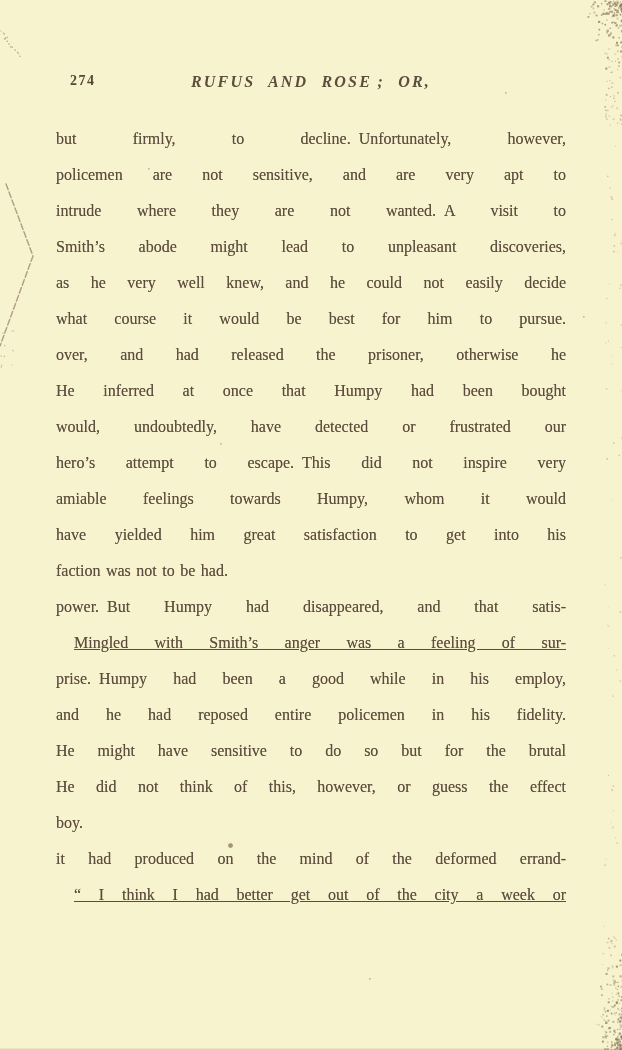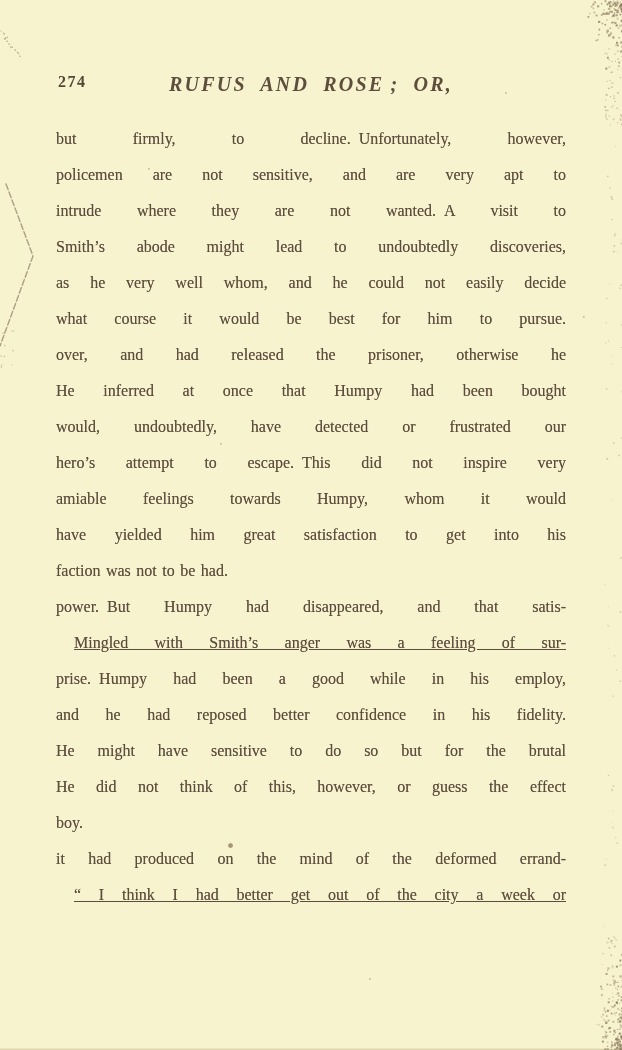--- a/index.html
+++ b/index.html
@@ -10,26 +10,26 @@
     background-color:#f8f3cf;
     font-family:"Liberation Serif","DejaVu Serif",serif;
     color:#5b4b3c;
   }
   .artifacts{position:absolute;left:0;top:0;pointer-events:none;}
   .running-head{
     position:absolute;left:56px;top:73px;width:510px;height:24px;
     text-align:center;
   }
   .page-num{
-    position:absolute;left:2px;top:0;
-    font-size:16px;font-weight:700;letter-spacing:1.5px;color:#564637;
+    position:absolute;left:14px;top:0;
+    font-size:14px;font-weight:700;letter-spacing:1.5px;color:#564637;
   }
   .running-title{
     display:inline-block;
-    font-size:20px;font-weight:700;font-style:italic;
+    font-size:16px;font-weight:700;font-style:italic;
     letter-spacing:2.2px;word-spacing:7px;color:#5d4d3d;
   }
   .body-text{
     position:absolute;left:56px;top:121px;width:510px;
     font-size:16px;line-height:36px;
     color:#5c4c3d;
     text-shadow:0 0 0.45px rgba(82,66,50,.55);
     word-spacing:1.5px;
   }
   .line{text-align:justify;text-align-last:justify;height:36px;}
@@ -506,34 +506,34 @@
 
   <div class="running-head">
     <span class="page-num">274</span>
     <span class="running-title">RUFUS AND ROSE ; OR,</span>
   </div>
 
   <div class="body-text" id="body-text">
       <div class="line">but firmly, to decline. Unfortunately, however,</div>
       <div class="line">policemen are not sensitive, and are very apt to</div>
       <div class="line">intrude where they are not wanted. A visit to</div>
-      <div class="line">Smith’s abode might lead to undoubtedly discoveries,</div>
-      <div class="line">as he very well whom, and he could not easily decide</div>
+      <div class="line">Smith’s abode might lead to unpleasant discoveries,</div>
+      <div class="line">as he very well knew, and he could not easily decide</div>
       <div class="line">what course it would be best for him to pursue.</div>
       <div class="line">over, and had released the prisoner, otherwise he</div>
       <div class="line">He inferred at once that Humpy had been bought</div>
       <div class="line">would, undoubtedly, have detected or frustrated our</div>
       <div class="line">hero’s attempt to escape. This did not inspire very</div>
       <div class="line">amiable feelings towards Humpy, whom it would</div>
       <div class="line">have yielded him great satisfaction to get into his</div>
       <div class="line end">faction was not to be had.</div>
       <div class="line">power. But Humpy had disappeared, and that satis-</div>
       <div class="line indent">Mingled with Smith’s anger was a feeling of sur-</div>
       <div class="line">prise. Humpy had been a good while in his employ,</div>
-      <div class="line">and he had reposed better confidence in his fidelity.</div>
+      <div class="line">and he had reposed entire policemen in his fidelity.</div>
       <div class="line">He might have sensitive to do so but for the brutal</div>
       <div class="line">He did not think of this, however, or guess the effect</div>
       <div class="line end">boy.</div>
       <div class="line">it had produced on the mind of the deformed errand-</div>
       <div class="line indent">“ I think I had better get out of the city a week or</div>
     </div>
 
   <div class="ink-speck"></div>
 
 </div>

